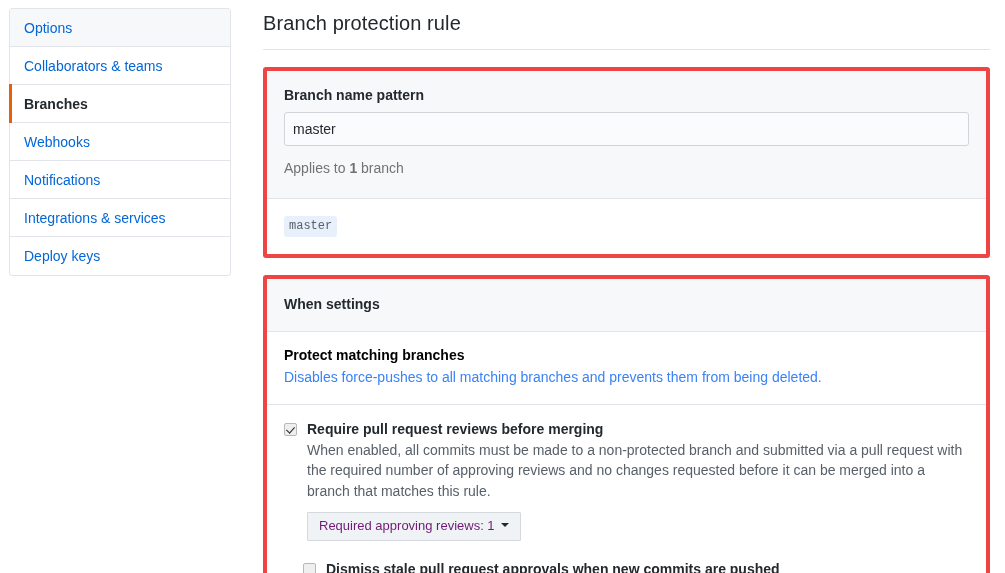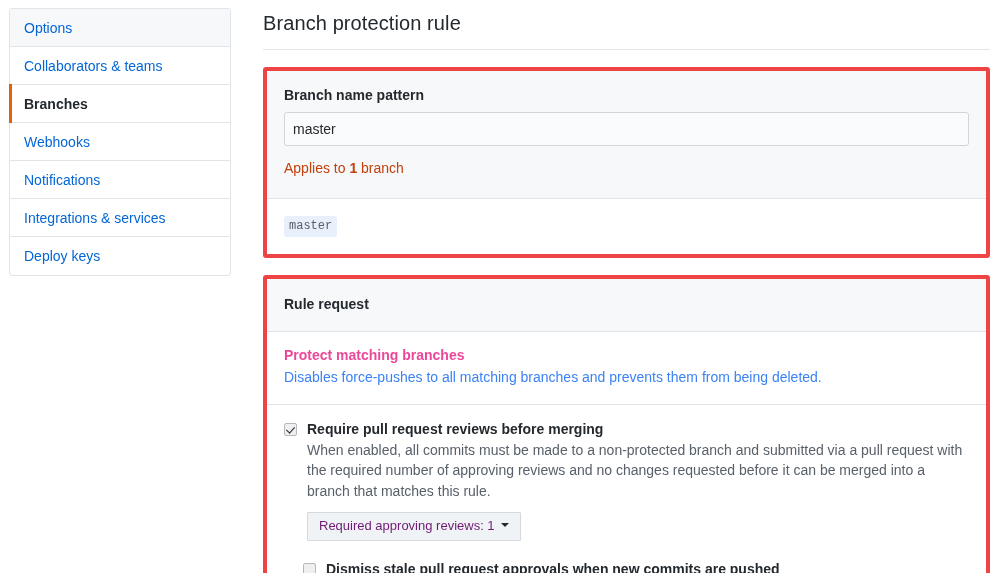--- a/index.html
+++ b/index.html
@@ -103,21 +103,21 @@
     font-size: 14px;
     font-family: "Liberation Sans", sans-serif;
     color: #24292e;
     background: #fafbfc;
     border: 1px solid #d1d5da;
     border-radius: 3px;
     outline: none;
   }
   .applies-note {
     font-size: 14px;
-    color: #c2410c;
+    color: #737373;
     margin-top: 14px;
   }
   .applies-note b { font-weight: bold; }
   .panel-body {
     padding: 16px 17px 17px 17px;
     background: #ffffff;
   }
   .branch-chip {
     display: inline-block;
     background: #e8f0fb;
@@ -137,21 +137,21 @@
   
   .rule-section {
     padding: 15px 17px 16px 17px;
     border-bottom: 1px solid #e1e4e8;
     background: #ffffff;
   }
   .rule-section:last-child { border-bottom: none; }
   .rule-heading {
     font-size: 14px;
     font-weight: bold;
-    color: #ec4899;
+    color: #000000;
     margin: 0 0 4px 0;
   }
   .rule-desc {
     font-size: 14px;
     color: #3b82f6;
     margin: 0;
     line-height: 1.5;
   }
 
   .check-row { position: relative; padding-left: 23px; }
@@ -261,21 +261,21 @@
         <span>Applies to </span><b>1</b><span> branch</span>
       </div>
     </div>
     <div class="panel-body">
       <span class="branch-chip">master</span>
     </div>
   </section>
 
   <section class="panel">
     <div class="panel-head">
-      <span class="panel-title">Rule request</span>
+      <span class="panel-title">When settings</span>
     </div>
 
     <div class="rule-section">
       <h2 class="rule-heading">Protect matching branches</h2>
       <p class="rule-desc">Disables force-pushes to all matching branches and prevents them from being deleted.</p>
     </div>
 
     <div class="rule-section">
 
       <div class="check-row">

